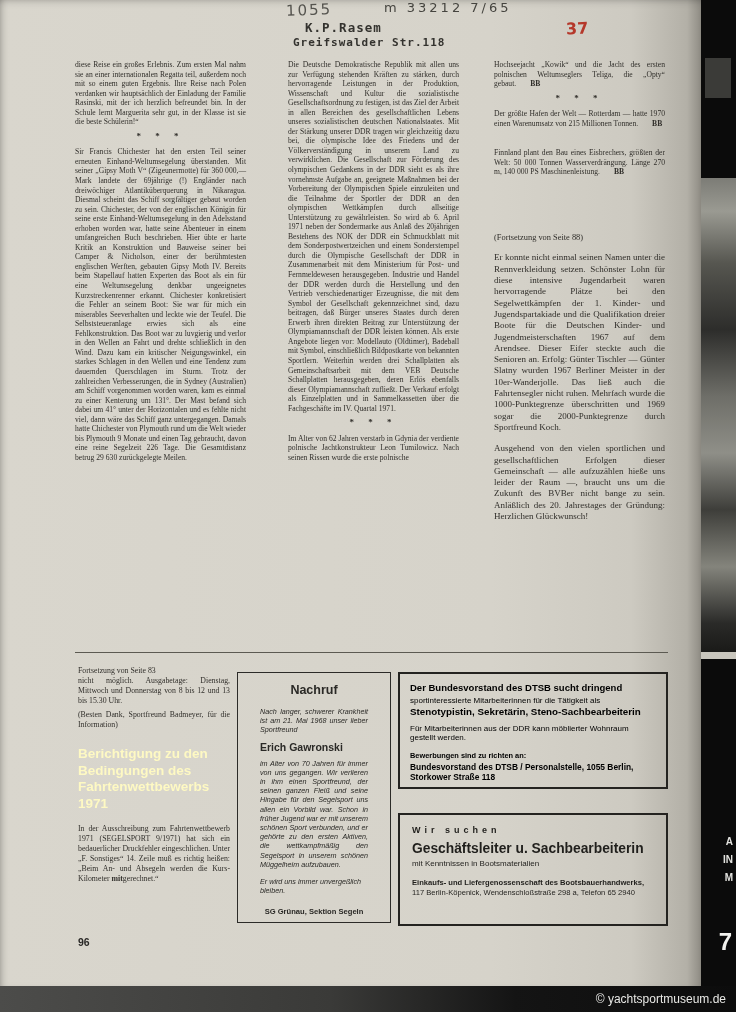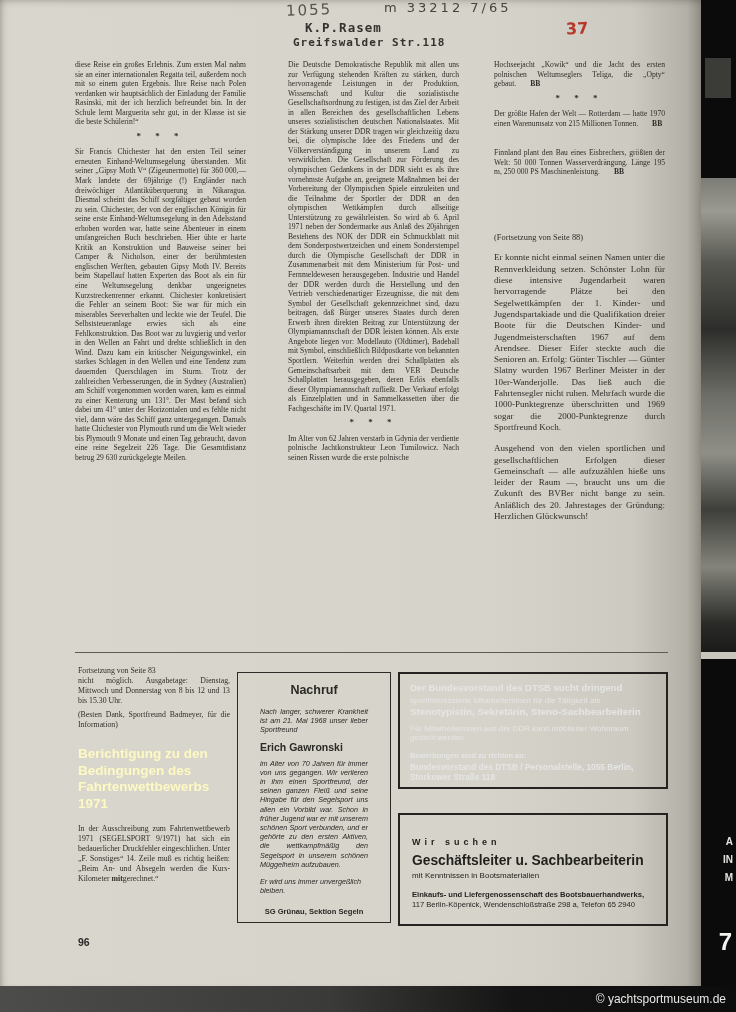--- a/index.html
+++ b/index.html
@@ -75,32 +75,32 @@
   .nachruf-title{font-weight:bold;font-size:12.5px;text-align:center;margin-bottom:10px;}
   .nachruf-intro{font-size:7.2px;line-height:9.2px;text-align:justify;font-style:italic;}
   .nachruf-name{font-weight:bold;font-size:10.5px;margin:6px 0;}
   .nachruf-body{font-size:7.2px;line-height:9.2px;text-align:justify;font-style:italic;}
   .nachruf-closing{font-size:7.2px;line-height:9.2px;font-style:italic;margin-top:8px;}
   .nachruf-sign{font-weight:bold;font-size:7.6px;margin-top:12px;text-align:center;}
   
   .dtsb-box{
     position:absolute;left:398px;top:672px;width:270px;height:117px;
     border:2px solid #242320;box-sizing:border-box;padding:8px 10px;
-    font-family:"Liberation Sans",sans-serif;color:#e5e5e5;
+    font-family:"Liberation Sans",sans-serif;color:#000000;
   }
   .dtsb-l1{font-weight:bold;font-size:9.5px;}
   .dtsb-l2{font-size:8px;margin-top:3px;}
   .dtsb-l3{font-weight:bold;font-size:9.8px;margin-top:1px;}
   .dtsb-l4{font-size:8px;margin-top:7px;}
   .dtsb-l5{font-weight:bold;font-size:7.4px;margin-top:9px;}
   .dtsb-l6{font-weight:bold;font-size:8.4px;margin-top:2px;}
   
   .wir-box{
     position:absolute;left:398px;top:813px;width:270px;height:113px;
-    border:2px solid #242320;box-sizing:border-box;padding:22px 12px;
+    border:2px solid #242320;box-sizing:border-box;padding:10px 12px;
     font-family:"Liberation Sans",sans-serif;color:#201f1c;
   }
   .wir-heading{font-weight:bold;font-size:9px;letter-spacing:4px;}
   .wir-title{font-weight:bold;font-size:13.8px;margin-top:6px;}
   .wir-subtitle{font-size:8px;margin-top:3px;}
   .wir-org{font-weight:bold;font-size:7.6px;margin-top:10px;line-height:9.6px;}
   .wir-address{font-size:7.6px;line-height:9.6px;}
 </style>
 </head>
 <body>
@@ -122,21 +122,21 @@
 <div class="col col-2">
   <div class="para">Die Deutsche Demokratische Republik mit allen uns zur Verfügung stehenden Kräften zu stärken, durch hervorragende Leistungen in der Produktion, Wissenschaft und Kultur die sozialistische Gesellschaftsordnung zu festigen, ist das Ziel der Arbeit in allen Bereichen des gesellschaftlichen Lebens unseres sozialistischen deutschen Nationalstaates. Mit der Stärkung unserer DDR tragen wir gleichzeitig dazu bei, die olympische Idee des Friedens und der Völkerverständigung in unserem Land zu verwirklichen. Die Gesellschaft zur Förderung des olympischen Gedankens in der DDR sieht es als ihre vornehmste Aufgabe an, geeignete Maßnahmen bei der Vorbereitung der Olympischen Spiele einzuleiten und die Teilnahme der Sportler der DDR an den olympischen Wettkämpfen durch allseitige Unterstützung zu gewährleisten. So wird ab 6. April 1971 neben der Sondermarke aus Anlaß des 20jährigen Bestehens des NOK der DDR ein Schmuckblatt mit dem Sonderpostwertzeichen und einem Sonderstempel durch die Olympische Gesellschaft der DDR in Zusammenarbeit mit dem Ministerium für Post- und Fernmeldewesen herausgegeben. Industrie und Handel der DDR werden durch die Herstellung und den Vertrieb verschiedenartiger Erzeugnisse, die mit dem Symbol der Gesellschaft gekennzeichnet sind, dazu beitragen, daß Bürger unseres Staates durch deren Erwerb ihren direkten Beitrag zur Unterstützung der Olympiamannschaft der DDR leisten können. Als erste Angebote liegen vor: Modellauto (Oldtimer), Badeball mit Symbol, einschließlich Bildpostkarte von bekannten Sportlern. Weiterhin werden drei Schallplatten als Gemeinschaftsarbeit mit dem VEB Deutsche Schallplatten herausgegeben, deren Erlös ebenfalls dieser Olympiamannschaft zufließt. Der Verkauf erfolgt als Einzelplatten und in Sammelkassetten über die Fachgeschäfte im IV. Quartal 1971.</div>
   <div class="sep">* * *</div>
   <div class="para">Im Alter von 62 Jahren verstarb in Gdynia der verdiente polnische Jachtkonstrukteur Leon Tumilowicz. Nach seinen Rissen wurde die erste polnische</div>
 </div>
 
 <div class="col col-3">
   <div class="news"><span>Hochseejacht „Kowik“ und die Jacht des ersten polnischen Weltumseglers Teliga, die „Opty“ gebaut.</span><span class="bb">BB</span></div>
   <div class="sep">* * *</div>
   <div class="news"><span>Der größte Hafen der Welt — Rotterdam — hatte 1970 einen Warenumsatz von 215 Millionen Tonnen.</span><span class="bb">BB</span></div>
-  <div class="news gap-20"><span>Finnland plant den Bau eines Eisbrechers, größten der Welt: 50 000 Tonnen Wasserverdrängung. Länge 195 m, 250 000 PS Maschinenleistung.</span><span class="bb">BB</span></div>
+  <div class="news gap-20"><span>Finnland plant den Bau eines Eisbrechers, größten der Welt: 50 000 Tonnen Wasserverdrängung. Länge 270 m, 140 000 PS Maschinenleistung.</span><span class="bb">BB</span></div>
   <div class="cont-note">(Fortsetzung von Seite 88)</div>
   <div class="article">Er konnte nicht einmal seinen Namen unter die Rennverkleidung setzen. Schönster Lohn für diese intensive Jugendarbeit waren hervorragende Plätze bei den Segelwettkämpfen der 1. Kinder- und Jugendspartakiade und die Qualifikation dreier Boote für die Deutschen Kinder- und Jugendmeisterschaften 1967 auf dem Arendsee. Dieser Eifer steckte auch die Senioren an. Erfolg: Günter Tischler — Günter Slatny wurden 1967 Berliner Meister in der 10er-Wanderjolle. Das ließ auch die Fahrtensegler nicht ruhen. Mehrfach wurde die 1000-Punktegrenze überschritten und 1969 sogar die 2000-Punktegrenze durch Sportfreund Koch.</div>
   <div class="article">Ausgehend von den vielen sportlichen und gesellschaftlichen Erfolgen dieser Gemeinschaft — alle aufzuzählen hieße uns leider der Raum —, braucht uns um die Zukunft des BVBer nicht bange zu sein. Anläßlich des 20. Jahrestages der Gründung: Herzlichen Glückwunsch!</div>
 </div>
 
 <div class="rule"></div>
 
 <div class="bottom-left">
   <div class="bl-lead">Fortsetzung von Seite 83</div>
   <div>nicht möglich. Ausgabetage: Dienstag, Mittwoch und Donnerstag von 8 bis 12 und 13 bis 15.30 Uhr.</div>

